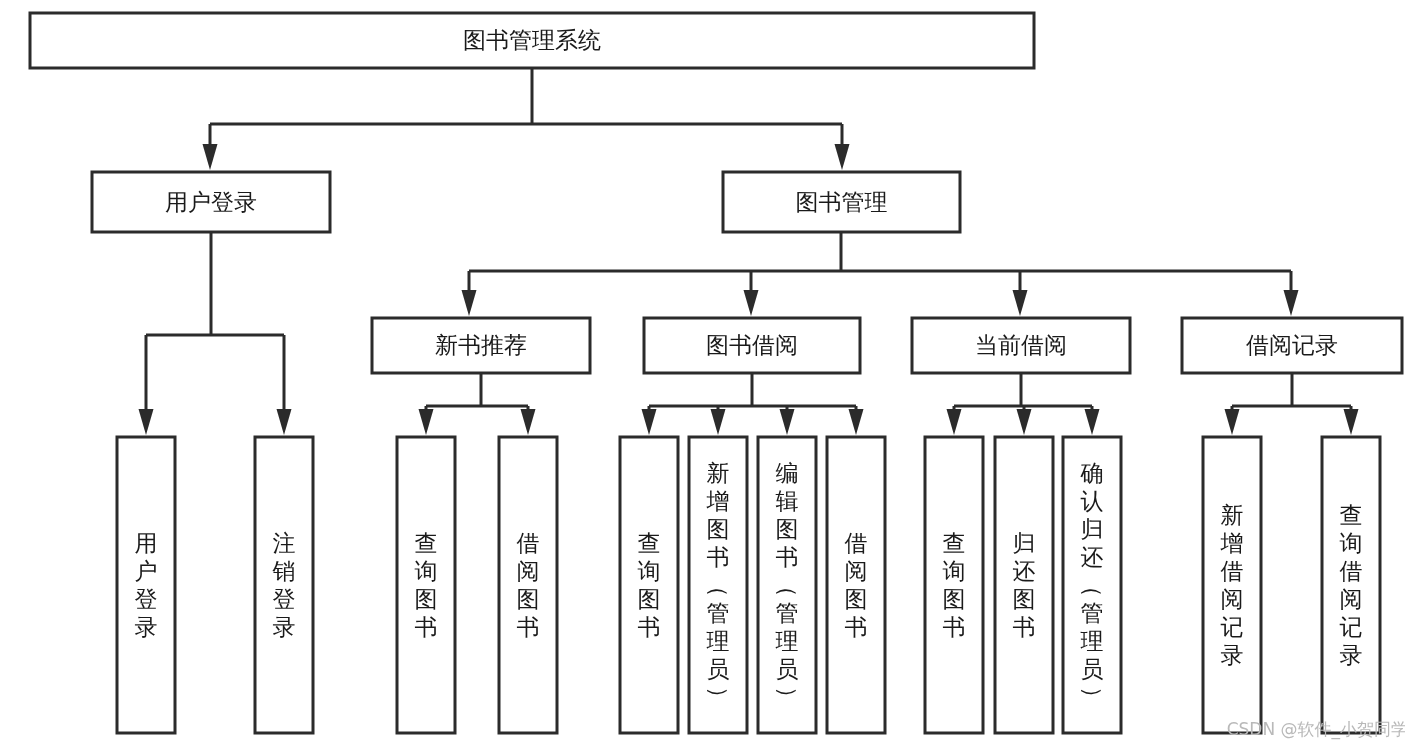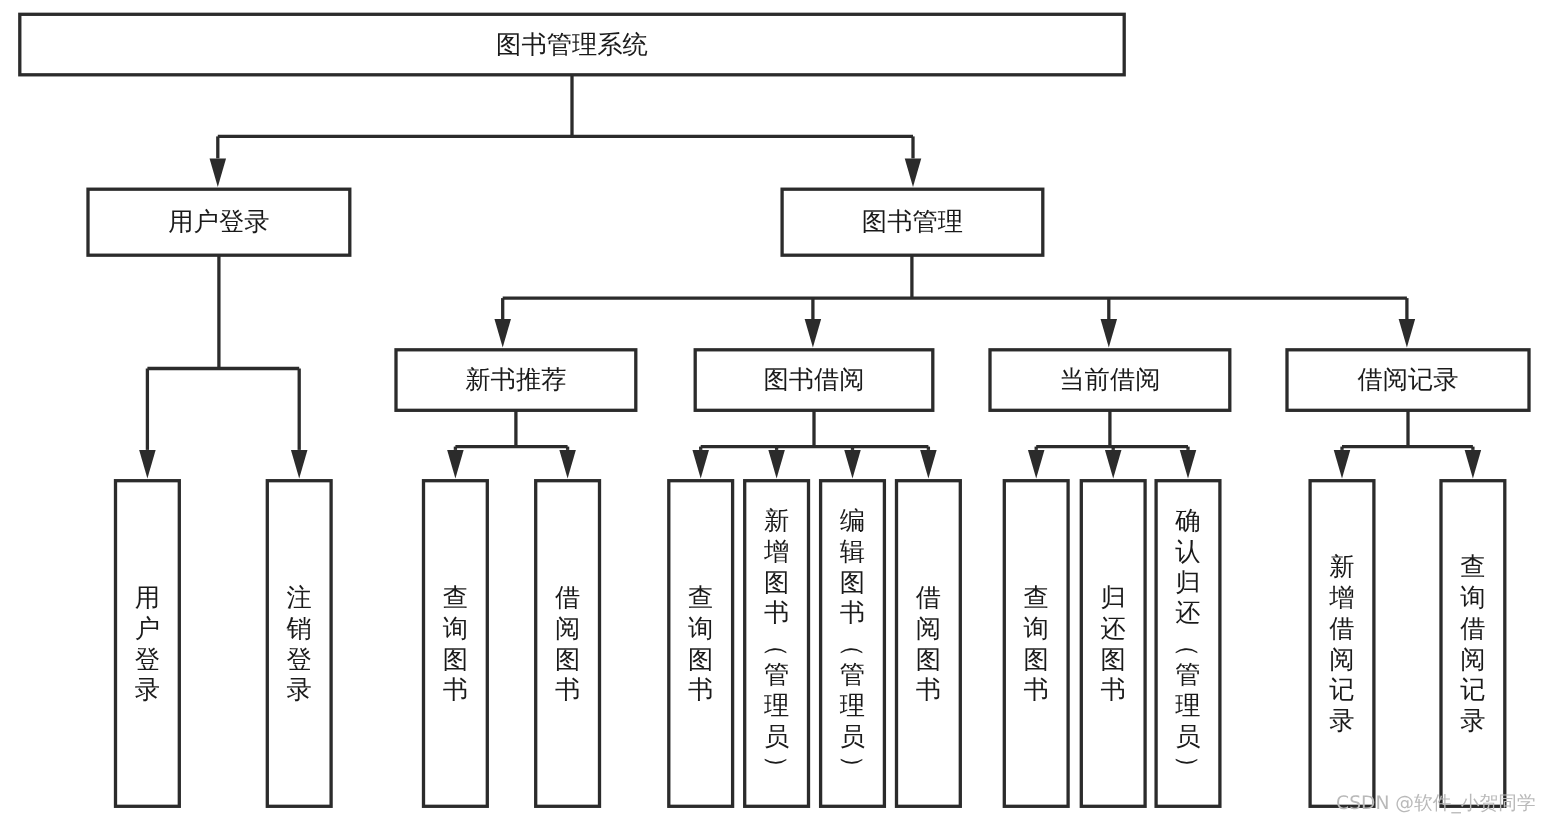--- a/index.html
+++ b/index.html
@@ -12,20 +12,21 @@
     width: 1405px;
     height: 747px;
     overflow: hidden;
     font-family: "DejaVu Sans", "Liberation Sans", sans-serif;
   }
   #diagram-root {
     position: relative;
     width: 1138px;
     height: 747px;
     background: #ffffff;
+    padding-left: 12px;
   }
   svg.diagram-canvas {
     display: block;
     width: 1405px;
     height: 747px;
   }
   .node-rect {
     fill: #ffffff;
     stroke: #2b2b2b;
     stroke-width: 3;

